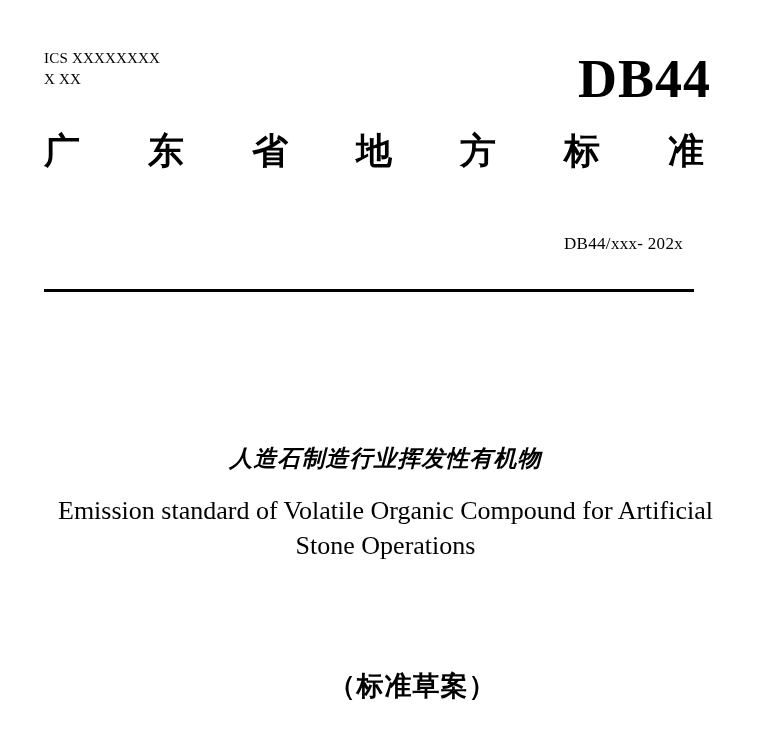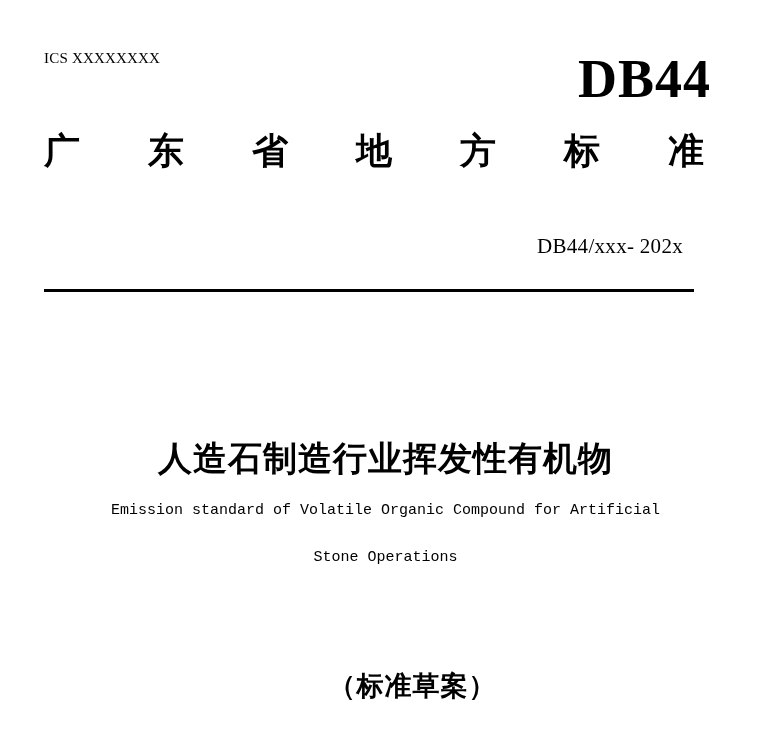--- a/index.html
+++ b/index.html
@@ -57,21 +57,21 @@
     justify-content: space-between;
   }
   .main-title-cn span {
     display: inline-block;
   }
   .std-no {
     position: absolute;
     right: 88px;
     top: 234px;
     font-family: "Liberation Serif", serif;
-    font-size: 21px;
+    font-size: 17px;
     letter-spacing: 0.3px;
     white-space: nowrap;
   }
   .rule {
     position: absolute;
     left: 44px;
     top: 289px;
     width: 650px;
     height: 3px;
     background: #000000;
@@ -79,27 +79,28 @@
   .doc-title {
     position: absolute;
     left: 0;
     top: 432px;
     width: 771px;
     text-align: center;
   }
   .doc-title .cn-line {
     font-family: "Liberation Sans", sans-serif;
     font-weight: bold;
-    font-size: 34px;
+    font-size: 23px;
     line-height: 53px;
     letter-spacing: 1px;
+    font-style: italic;
   }
   .doc-title .en-line {
-    font-family: Liberation Mono, monospace;
-    font-size: 15px;
+    font-family: Liberation Serif, serif;
+    font-size: 26px;
     line-height: 31px;
     margin-top: 10px;
     padding: 0 56px;
   }
   .doc-subtitle {
     position: absolute;
     left: 0;
     top: 668px;
     width: 771px;
     text-align: center;
@@ -110,20 +111,21 @@
     margin-left: 27px;
   }
 </style>
 </head>
 <body>
 
 <div class="page">
 
   <div class="header-block">
     <div class="header-line">ICS XXXXXXXX</div>
+    <div class="header-line">X XX</div>
   </div>
 
   <div class="db44-mark">DB44</div>
 
   <div class="main-title-cn">
     <span>广</span>
     <span>东</span>
     <span>省</span>
     <span>地</span>
     <span>方</span>
@@ -131,18 +133,18 @@
     <span>准</span>
   </div>
 
   <div class="std-no">DB44/xxx- 202x</div>
 
   <div class="rule"></div>
 
   <div class="doc-title">
     <div class="cn-line">人造石制造行业挥发性有机物</div>
     <div class="en-line">Emission standard of Volatile Organic Compound for Artificial</div>
-    <div class="en-line" style="margin-top:16px">Stone Operations</div>
+    <div class="en-line" style="margin-top:4px">Stone Operations</div>
   </div>
 
   <div class="doc-subtitle">（标准草案）</div>
 
 </div>
 
 </body></html>

